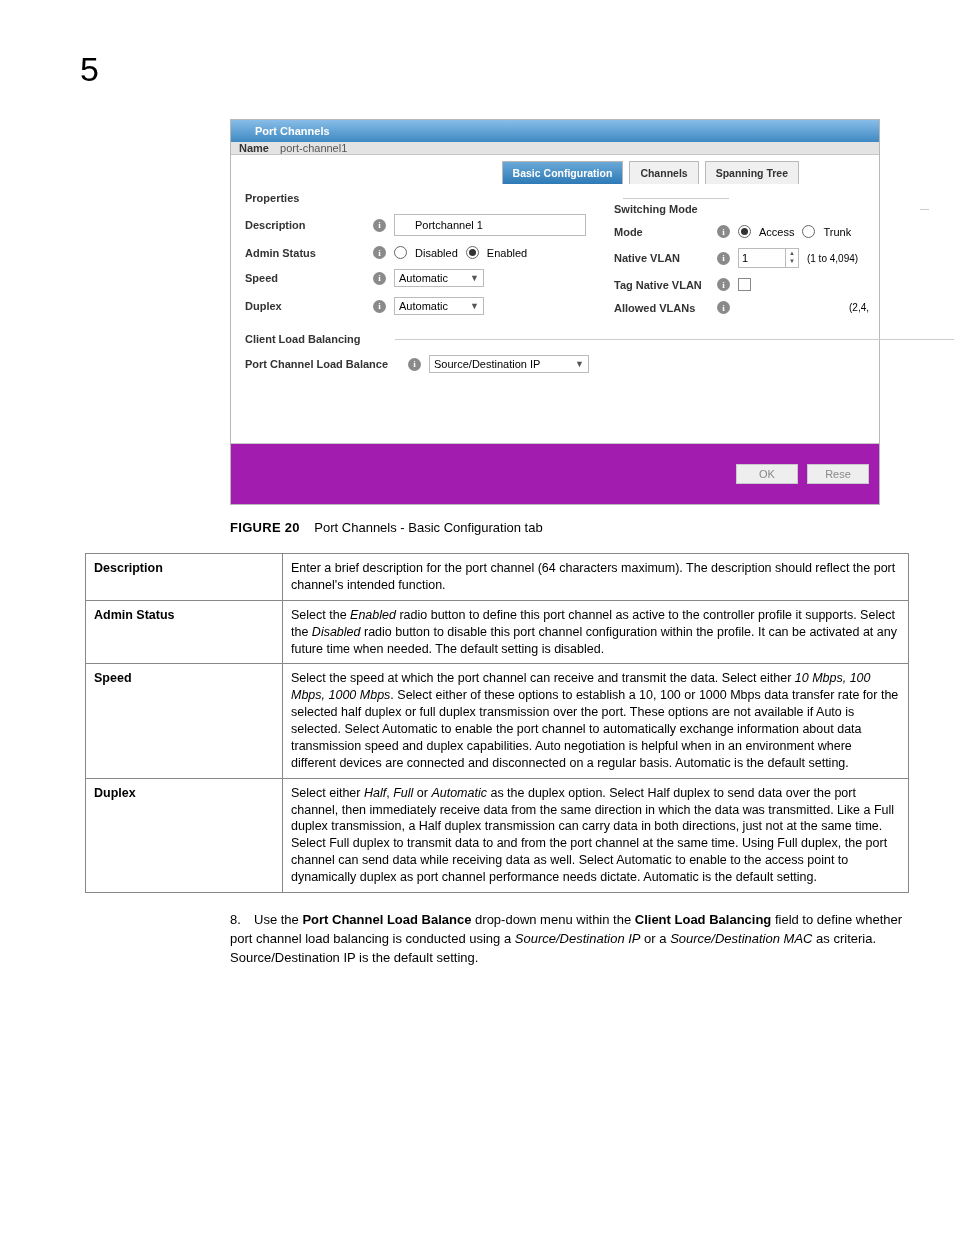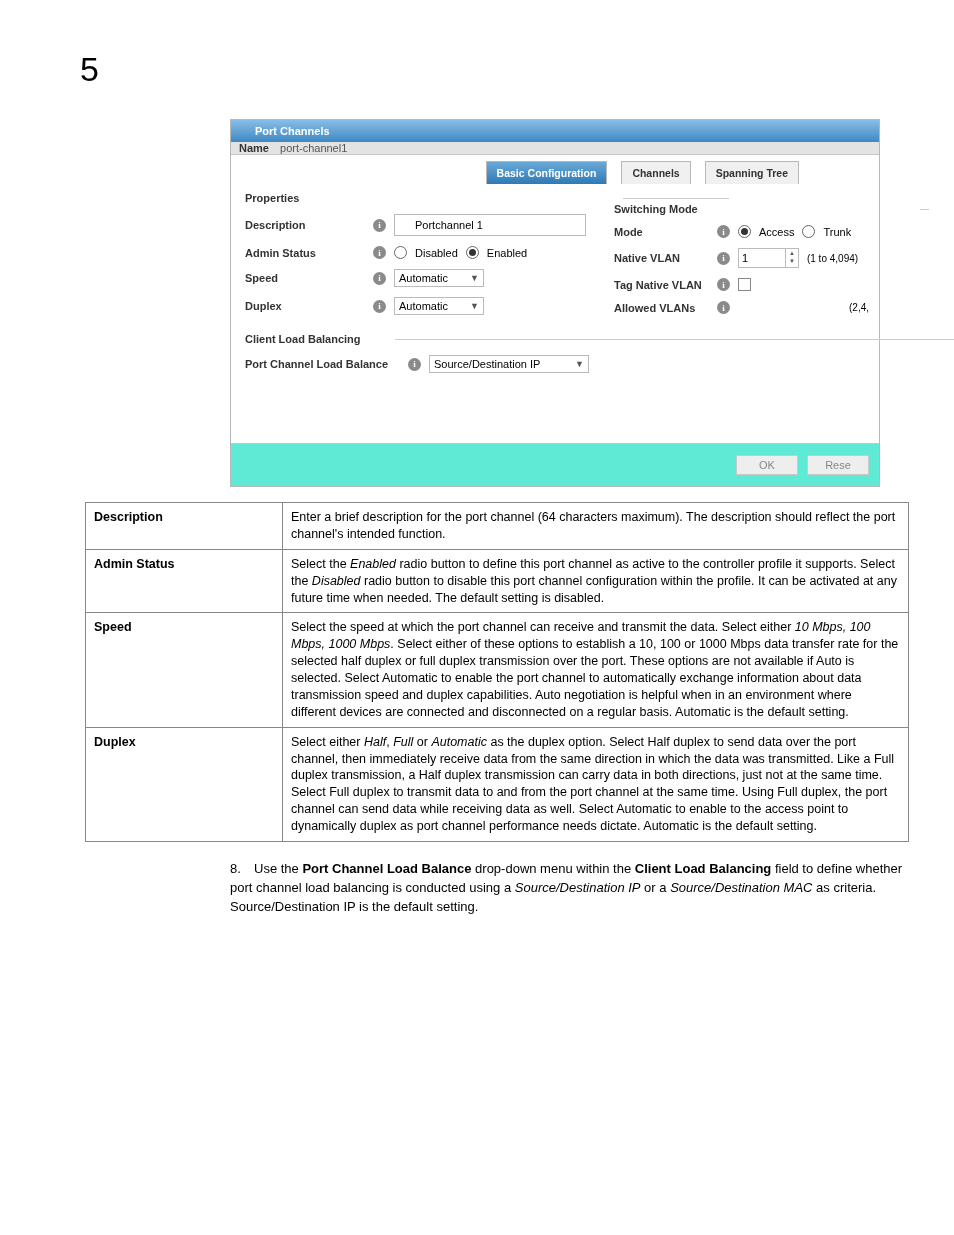--- a/index.html
+++ b/index.html
@@ -41,21 +41,21 @@
   padding:0 8px;
   border-bottom:1px solid #c6c6c6;
 }
 .ui-name .lbl{font-weight:bold;color:#333}
 .ui-name .val{color:#555;margin-left:8px}
 
 .tabs{
   display:flex;
   justify-content:flex-end;
   padding:6px 80px 0 0;
-  gap:14px;
+  gap:6px;
   background:#fff;
 }
 .tab{
   padding:5px 10px;
   border:1px solid #b8b8b8;
   border-bottom:none;
   font-weight:bold;
   font-size:10.5px;
   background:#f0f0f0;
   color:#333;
@@ -144,23 +144,23 @@
 }
 
 .spin{
   display:inline-flex;align-items:stretch;border:1px solid #bbb;height:18px;
 }
 .spin input{border:none;width:40px;font-size:11px;padding:0 3px}
 .spin .btns{display:flex;flex-direction:column;border-left:1px solid #bbb}
 .spin .btns span{font-size:6px;line-height:8px;padding:0 3px;color:#555}
 
 .footer{
-  background:#5eead4;
+  background:#a21caf;
   border-top:1px solid #c6c6c6;
-  padding:11px 10px;
+  padding:20px 10px;
   text-align:right;
 }
 .btn{
   display:inline-block;
   min-width:46px;
   padding:3px 7px;
   margin-left:6px;
   color:#888;
   border:1px solid #c9c9c9;
   background:#eee;
@@ -301,20 +301,24 @@
         </div>
       </div>
     </div>
 
     <div class="footer">
       <span class="btn">OK</span>
       <span class="btn">Rese</span>
     </div>
   </div>
 
+  <div class="fig-cap">
+    <b>FIGURE 20</b>&nbsp;&nbsp;&nbsp;
+    <span>Port Channels - Basic Configuration tab</span>
+  </div>
 
 
   <table class="props">
     <tbody id="props-body">
         <tr>
           <td class="h">Description</td>
           <td>Enter a brief description for the port channel (64 characters maximum). The description should reflect the port channel's intended function.</td>
         </tr>
         <tr>
           <td class="h">Admin Status</td>

